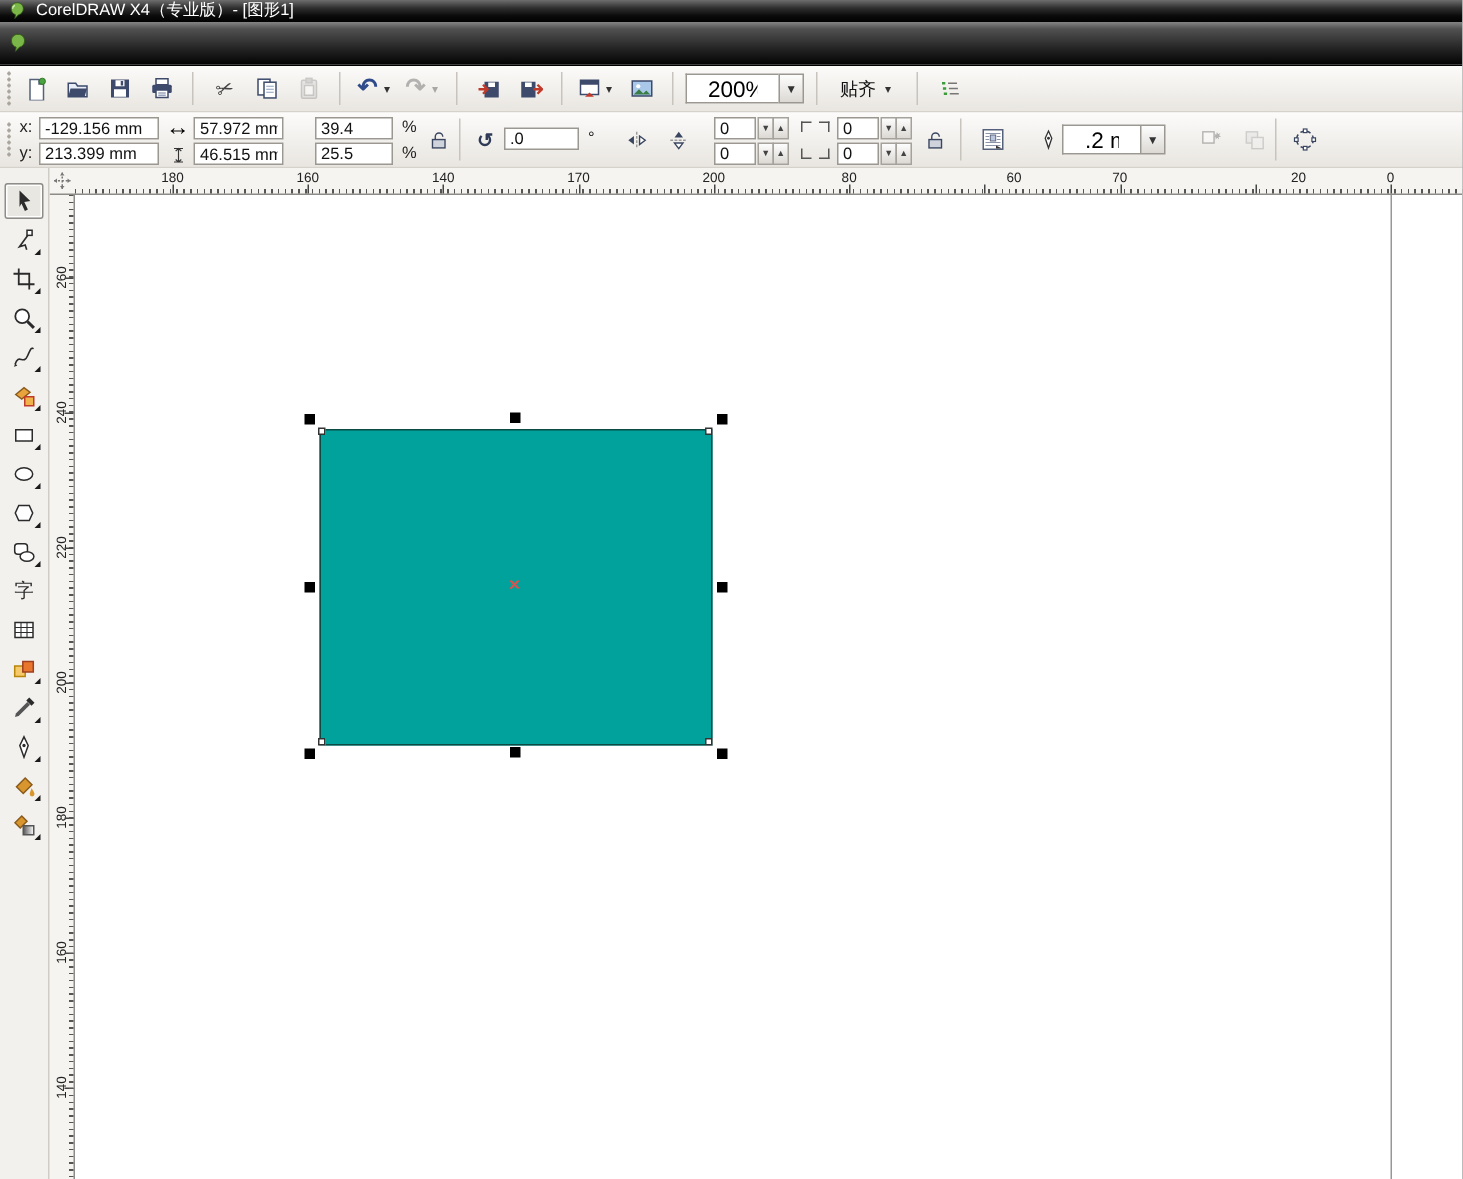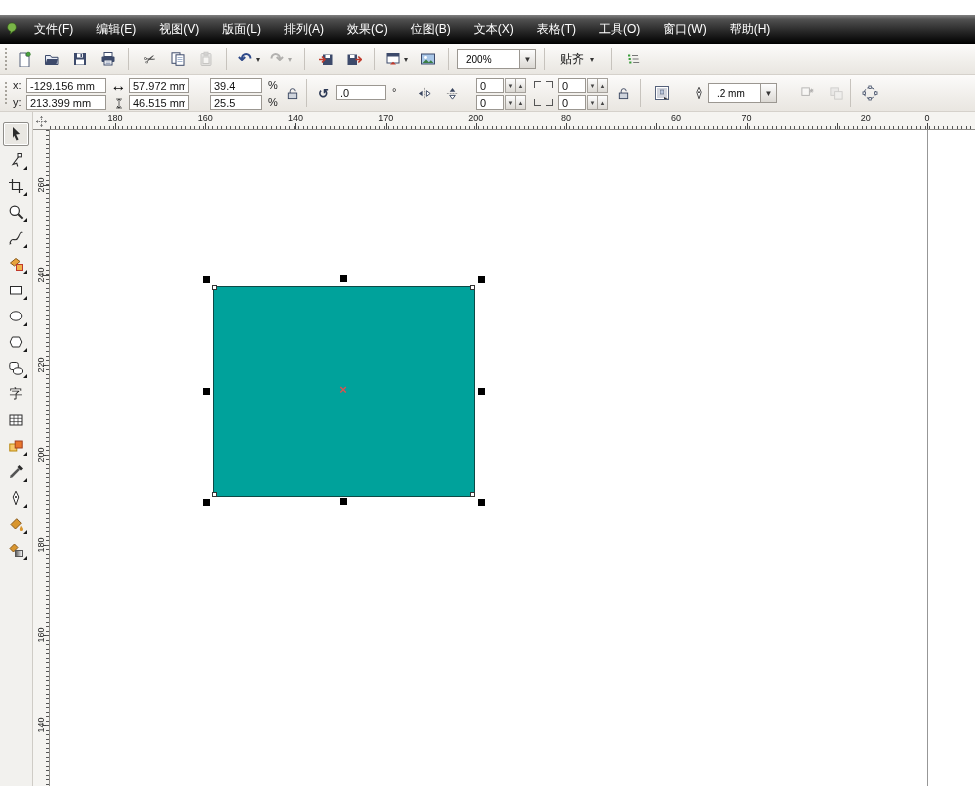--- a/index.html
+++ b/index.html
@@ -30,22 +30,22 @@
   .ic svg{display:block;}
 
   
   #toolbar{position:absolute;left:0;top:44px;width:975px;height:31px;
     display:flex;align-items:center;padding-left:2px;}
   .tb-btn{height:24px;min-width:25px;display:flex;align-items:center;justify-content:center;
     background:transparent;border:1px solid transparent;border-radius:2px;padding:0 1px;gap:1px;}
   .tb-btn.disabled{opacity:.38;filter:grayscale(1);}
   .dd-arrow{font-size:8px;color:#333;width:8px;text-align:center;}
   .combo{display:flex;align-items:center;height:20px;}
-  .combo input{width:62px;height:20px;border:1px solid #9b9791;border-right:none;font-size:10px;
-    padding:0 8px;font-family:"Liberation Sans",sans-serif;background:#fff;}
+  .combo input{width:62px;height:20px;border:1px solid #9b9791;border-right:none;font-size:15px;
+    padding:0 14px;font-family:"Liberation Sans",sans-serif;background:#fff;}
   .combo .cbtn{width:17px;height:20px;border:1px solid #9b9791;background:linear-gradient(#fdfdfd,#dcd9d4);
     font-size:8px;display:flex;align-items:center;justify-content:center;color:#333;}
   #snap-button{display:flex;align-items:center;height:22px;border:1px solid transparent;border-radius:2px;
     padding:0 6px;font-size:12px;color:#111;gap:4px;background:transparent;}
 
   
   #propbar{position:absolute;left:0;top:75px;width:975px;height:37px;}
   #propbar .grip{position:absolute;left:2px;top:6px;}
   .pb-row1{top:3px;}  .pb-row2{top:20px;}
   .pb-label{position:absolute;font-size:11px;color:#222;height:15px;line-height:15px;}
@@ -97,41 +97,36 @@
   .handle{position:absolute;width:7px;height:7px;background:#000;}
   .cnode{position:absolute;width:5px;height:5px;background:#fff;border:1px solid #333;}
   #center-marker{position:absolute;left:336px;top:383px;width:14px;height:14px;
     font-size:13px;font-weight:bold;color:#d9534f;text-align:center;line-height:14px;}
 </style>
 </head>
 <body>
 
 <div id="app">
 
+  <div id="titlebar">
+    <span class="ic">
+      <svg viewBox="0 0 16 16" width="13" height="13">
+          <path d="M8 1C4.7 1 3 3.4 3 6c0 2.4 1.6 4.2 3.6 4.8L6 14l3-3.1C11.4 10.4 13 8.4 13 6c0-2.6-1.7-5-5-5z" fill="#7ab648" stroke="#2f5a14" stroke-width="0.7"></path>
+          <path d="M6 3.2c-1.1.5-1.8 1.5-1.8 2.8" stroke="#d9f0c0" fill="none" stroke-width="1"></path>
+        </svg>
+    </span>
+    <span id="title-text">CorelDRAW X4（专业版）- [图形1]</span>
+  </div>
 
   <div id="menubar">
     <span class="ic">
       <svg viewBox="0 0 16 16" width="14" height="14">
           <path d="M8 1C4.7 1 3 3.4 3 6c0 2.4 1.6 4.2 3.6 4.8L6 14l3-3.1C11.4 10.4 13 8.4 13 6c0-2.6-1.7-5-5-5z" fill="#7ab648" stroke="#2f5a14" stroke-width="0.7"></path>
         </svg>
     </span>
-    <span id="menu-items" style="display: flex;">
-        <span class="menu-item">文件(F)</span>
-        <span class="menu-item">编辑(E)</span>
-        <span class="menu-item">视图(V)</span>
-        <span class="menu-item">版面(L)</span>
-        <span class="menu-item">排列(A)</span>
-        <span class="menu-item">效果(C)</span>
-        <span class="menu-item">位图(B)</span>
-        <span class="menu-item">文本(X)</span>
-        <span class="menu-item">表格(T)</span>
-        <span class="menu-item">工具(O)</span>
-        <span class="menu-item">窗口(W)</span>
-        <span class="menu-item">帮助(H)</span>
-      </span>
   </div>
 
   <div id="toolbar" class="bar">
     <span class="grip"></span>
     <span id="toolbar-buttons" style="display:flex;align-items:center;gap:3px;">
         <button class="tb-btn">
           <span class="ic">
             <svg viewBox="0 0 16 16" width="16" height="16">
               <path d="M4 2h6l3 3v11H4z" fill="#fff" stroke="#55617a"></path>
               <path d="M10 2v3h3" fill="none" stroke="#55617a"></path>

